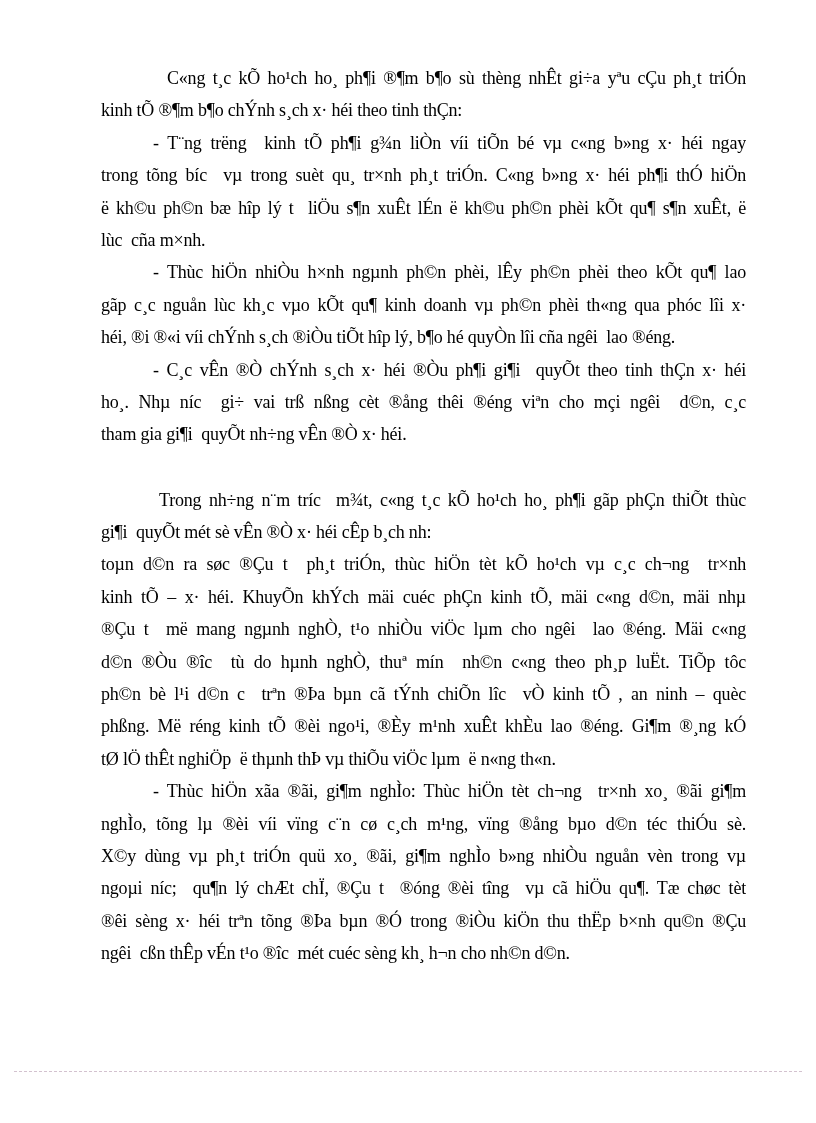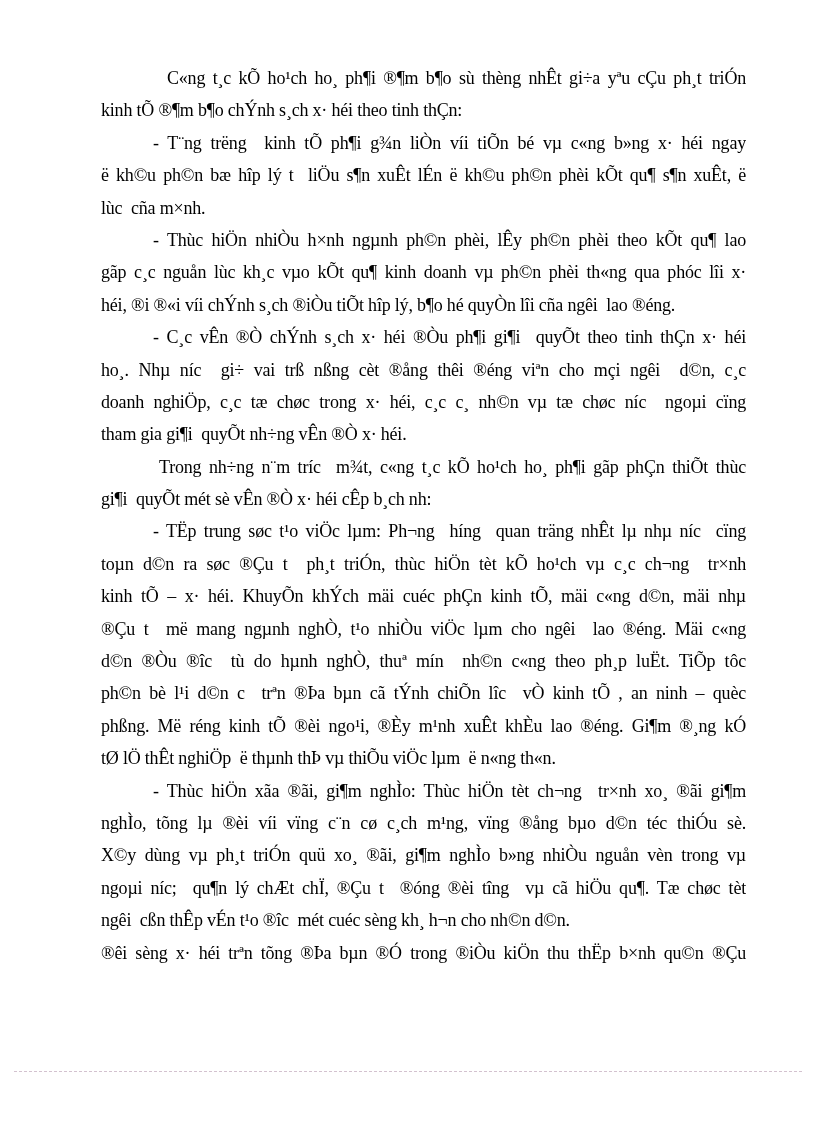--- a/index.html
+++ b/index.html
@@ -4,74 +4,73 @@
 <style>
   html,body{margin:0;padding:0;background:#ffffff;}
   body{width:816px;height:1123px;font-family:"Liberation Serif", serif;color:#000;}
   .page{position:relative;width:816px;height:1075px;background:#fff;overflow:hidden;}
   .textblock{position:absolute;left:101px;top:62px;width:645px;font-size:18px;line-height:32.4px;letter-spacing:-0.2px;}
   .para{margin:0;padding:0;}
   .line{height:32.4px;overflow:hidden;white-space:normal;}
   .j{text-align:justify;text-align-last:justify;}
   .ind-a{text-indent:66px;}
   .ind-b{text-indent:52px;}
-  .ind-c{text-indent:58px;}
+  .ind-c{text-indent:58px;margin-top:33px;}
   .perf{position:absolute;left:14px;right:14px;bottom:3px;border-bottom:1px dashed #c9b4c4;opacity:.8;}
 </style>
 </head>
 <body>
 
 <div class="page">
   <div class="textblock">
 
     <div class="para">
       <div class="line j ind-a">C«ng t¸c kÕ ho¹ch ho¸ ph¶i ®¶m b¶o sù thèng nhÊt gi÷a yªu cÇu ph¸t triÓn</div>
       <div class="line">kinh tÕ ®¶m b¶o chÝnh s¸ch x· héi theo tinh thÇn:</div>
     </div>
 
     <div class="para">
       <div class="line j ind-b">- T¨ng trëng&nbsp; kinh tÕ ph¶i g¾n liÒn víi tiÕn bé vµ c«ng b»ng x· héi ngay</div>
+      <div class="line j">trong tõng bíc&nbsp; vµ trong suèt qu¸ tr×nh ph¸t triÓn. C«ng b»ng x· héi ph¶i thÓ hiÖn</div>
       <div class="line j">ë kh©u ph©n bæ hîp lý t&nbsp; liÖu s¶n xuÊt lÉn ë kh©u ph©n phèi kÕt qu¶ s¶n xuÊt, ë</div>
       <div class="line">lùc&nbsp; cña m×nh.</div>
     </div>
 
     <div class="para">
       <div class="line j ind-b">- Thùc hiÖn nhiÒu h×nh ngµnh ph©n phèi, lÊy ph©n phèi theo kÕt qu¶ lao</div>
       <div class="line j">gãp c¸c nguån lùc kh¸c vµo kÕt qu¶ kinh doanh vµ ph©n phèi th«ng qua phóc lîi x·</div>
       <div class="line">héi, ®i ®«i víi chÝnh s¸ch ®iÒu tiÕt hîp lý, b¶o hé quyÒn lîi cña ngêi&nbsp; lao ®éng.</div>
     </div>
 
     <div class="para">
       <div class="line j ind-b">- C¸c vÊn ®Ò chÝnh s¸ch x· héi ®Òu ph¶i gi¶i&nbsp; quyÕt theo tinh thÇn x· héi</div>
       <div class="line j">ho¸. Nhµ níc&nbsp; gi÷ vai trß nßng cèt ®ång thêi ®éng viªn cho mçi ngêi&nbsp; d©n, c¸c</div>
-      <div class="line j">doanh nghiÖp, c¸c tæ chøc trong x· héi, c¸c c¸ nh©n vµ tæ chøc níc&nbsp; ngoµi cïng</div>
       <div class="line">tham gia gi¶i&nbsp; quyÕt nh÷ng vÊn ®Ò x· héi.</div>
     </div>
 
     <div class="para">
       <div class="line j ind-c">Trong nh÷ng n¨m tríc&nbsp; m¾t, c«ng t¸c kÕ ho¹ch ho¸ ph¶i gãp phÇn thiÕt thùc</div>
       <div class="line">gi¶i&nbsp; quyÕt mét sè vÊn ®Ò x· héi cÊp b¸ch nh:</div>
     </div>
 
     <div class="para">
-      <div class="line j ind-b">- TËp trung søc t¹o viÖc lµm: Ph¬ng&nbsp; híng&nbsp; quan träng nhÊt lµ nhµ níc&nbsp; cïng</div>
       <div class="line j">toµn d©n ra søc ®Çu t&nbsp; ph¸t triÓn, thùc hiÖn tèt kÕ ho¹ch vµ c¸c ch¬ng&nbsp; tr×nh</div>
       <div class="line j">kinh tÕ – x· héi. KhuyÕn khÝch mäi cuéc phÇn kinh tÕ, mäi c«ng d©n, mäi nhµ</div>
       <div class="line j">®Çu t&nbsp; më mang ngµnh nghÒ, t¹o nhiÒu viÖc lµm cho ngêi&nbsp; lao ®éng. Mäi c«ng</div>
       <div class="line j">d©n ®Òu ®îc&nbsp; tù do hµnh nghÒ, thuª mín&nbsp; nh©n c«ng theo ph¸p luËt. TiÕp tôc</div>
       <div class="line j">ph©n bè l¹i d©n c&nbsp; trªn ®Þa bµn cã tÝnh chiÕn lîc&nbsp; vÒ kinh tÕ , an ninh – quèc</div>
       <div class="line j">phßng. Më réng kinh tÕ ®èi ngo¹i, ®Èy m¹nh xuÊt khÈu lao ®éng. Gi¶m ®¸ng kÓ</div>
       <div class="line">tØ lÖ thÊt nghiÖp&nbsp; ë thµnh thÞ vµ thiÕu viÖc lµm&nbsp; ë n«ng th«n.</div>
     </div>
 
     <div class="para">
       <div class="line j ind-b">- Thùc hiÖn xãa ®ãi, gi¶m nghÌo: Thùc hiÖn tèt ch¬ng&nbsp; tr×nh xo¸ ®ãi gi¶m</div>
       <div class="line j">nghÌo, tõng lµ ®èi víi vïng c¨n cø c¸ch m¹ng, vïng ®ång bµo d©n téc thiÓu sè.</div>
       <div class="line j">X©y dùng vµ ph¸t triÓn quü xo¸ ®ãi, gi¶m nghÌo b»ng nhiÒu nguån vèn trong vµ</div>
       <div class="line j">ngoµi níc;&nbsp; qu¶n lý chÆt chÏ, ®Çu t&nbsp; ®óng ®èi tîng&nbsp; vµ cã hiÖu qu¶. Tæ chøc tèt</div>
+      <div class="line j">®êi sèng x· héi trªn tõng ®Þa bµn ®Ó trong ®iÒu kiÖn thu thËp b×nh qu©n ®Çu</div>
       <div class="line">ngêi&nbsp; cßn thÊp vÉn t¹o ®îc&nbsp; mét cuéc sèng kh¸ h¬n cho nh©n d©n.</div>
-      <div class="line j">®êi sèng x· héi trªn tõng ®Þa bµn ®Ó trong ®iÒu kiÖn thu thËp b×nh qu©n ®Çu</div>
     </div>
 
   </div>
 
   <div class="perf"></div>
 </div>
 
 </body></html>

